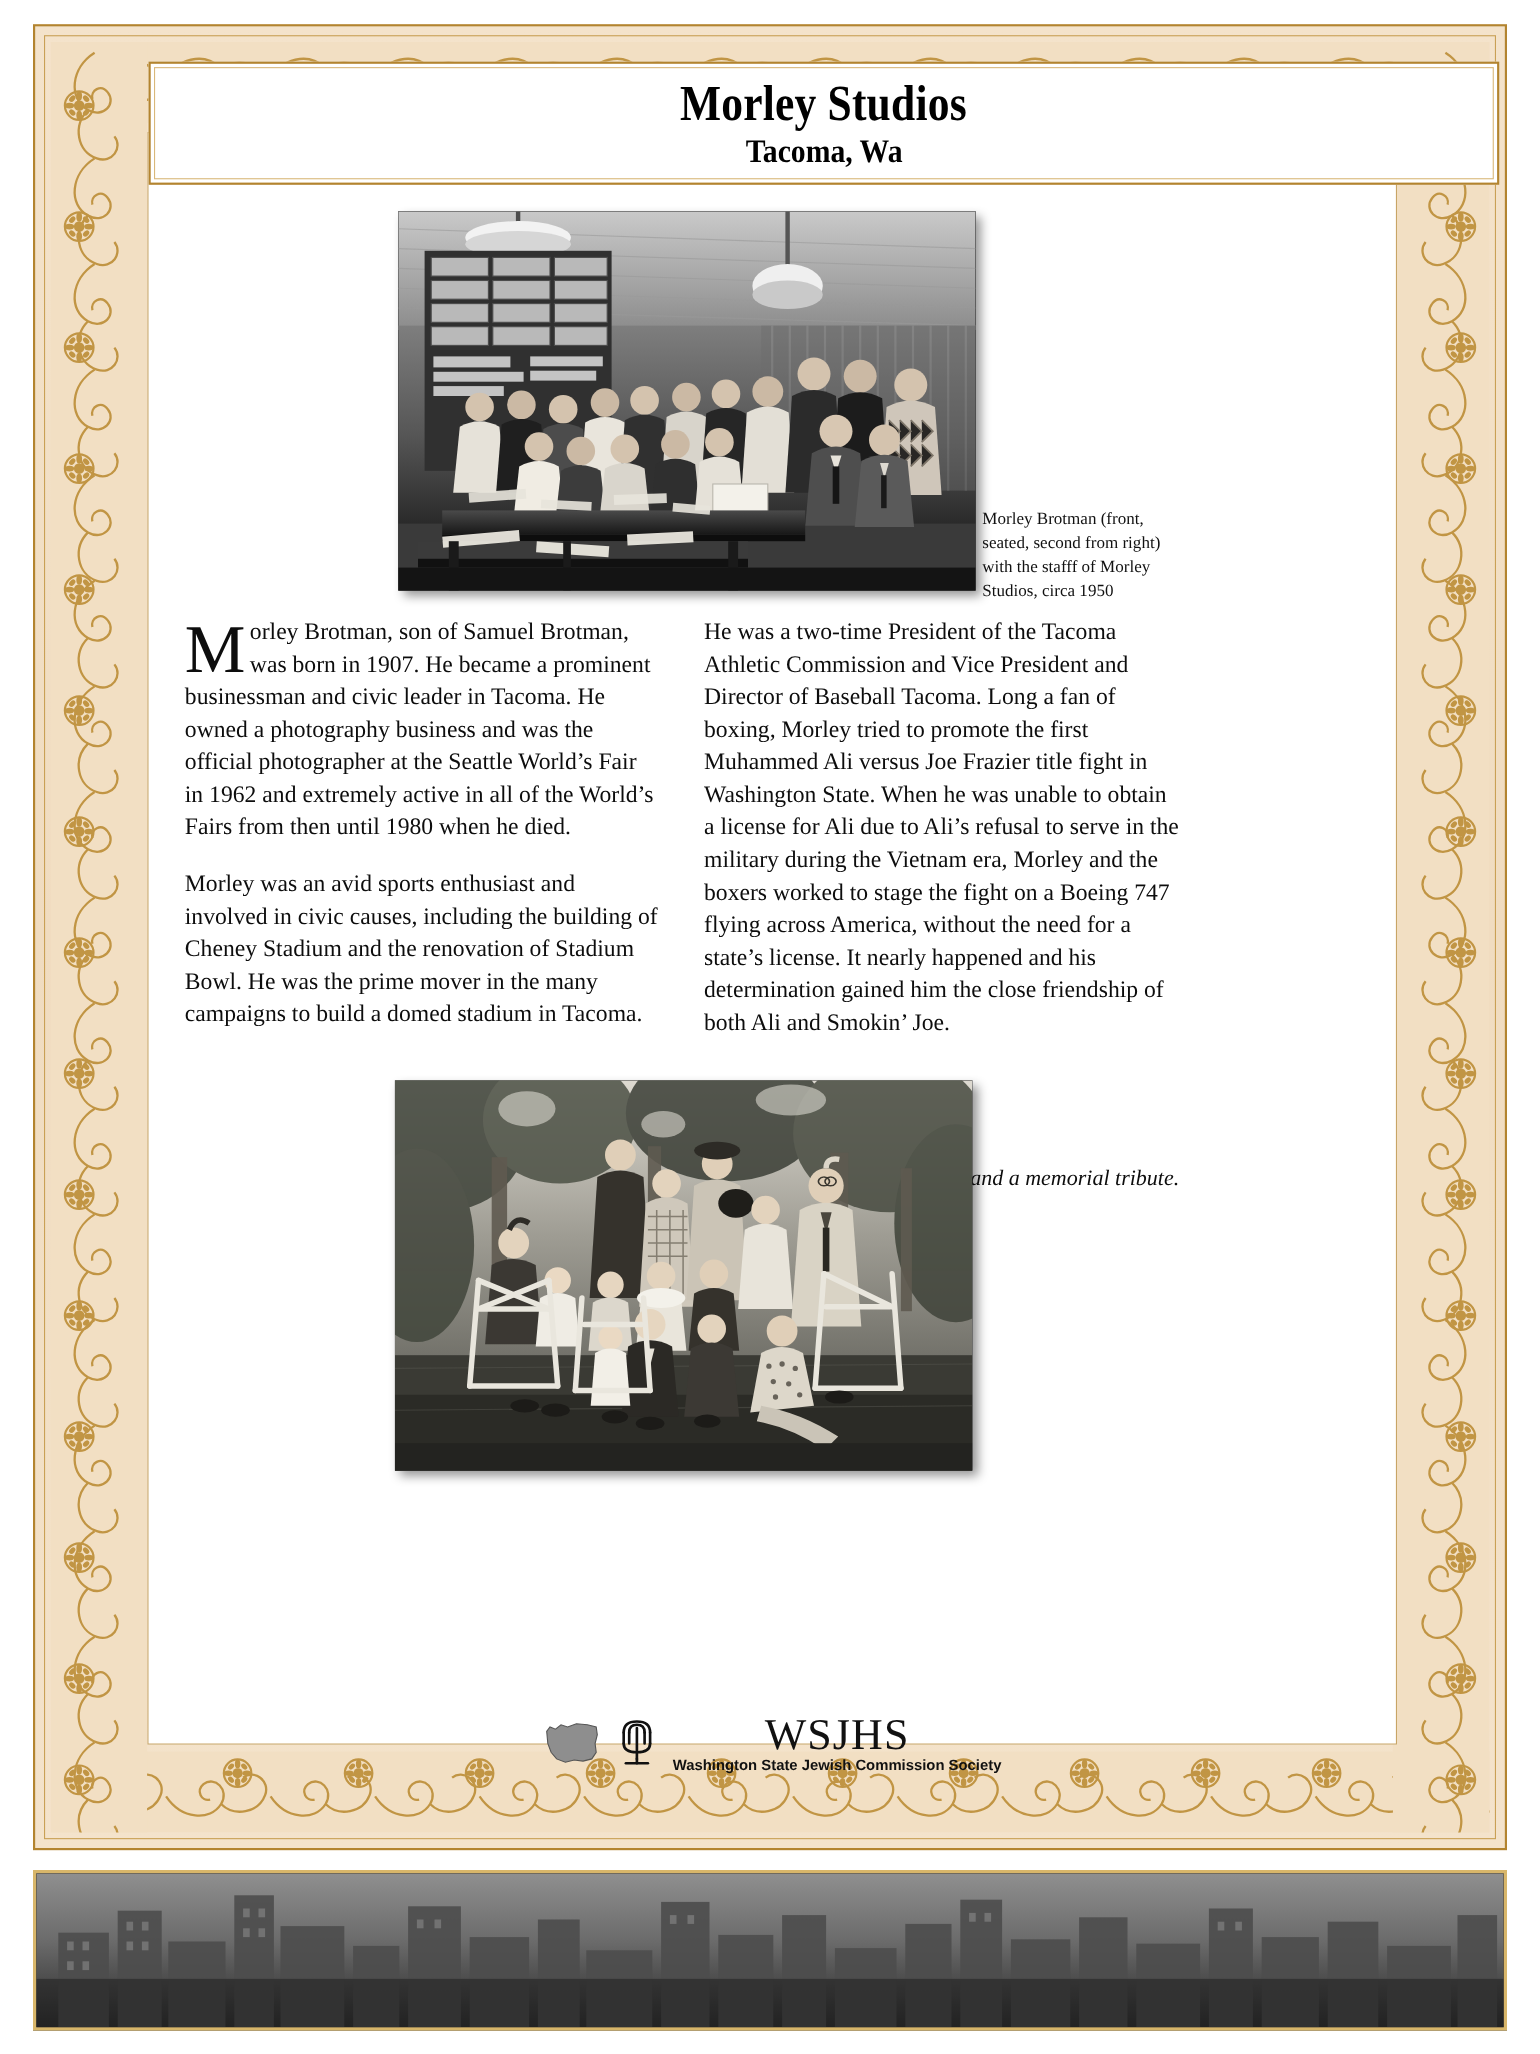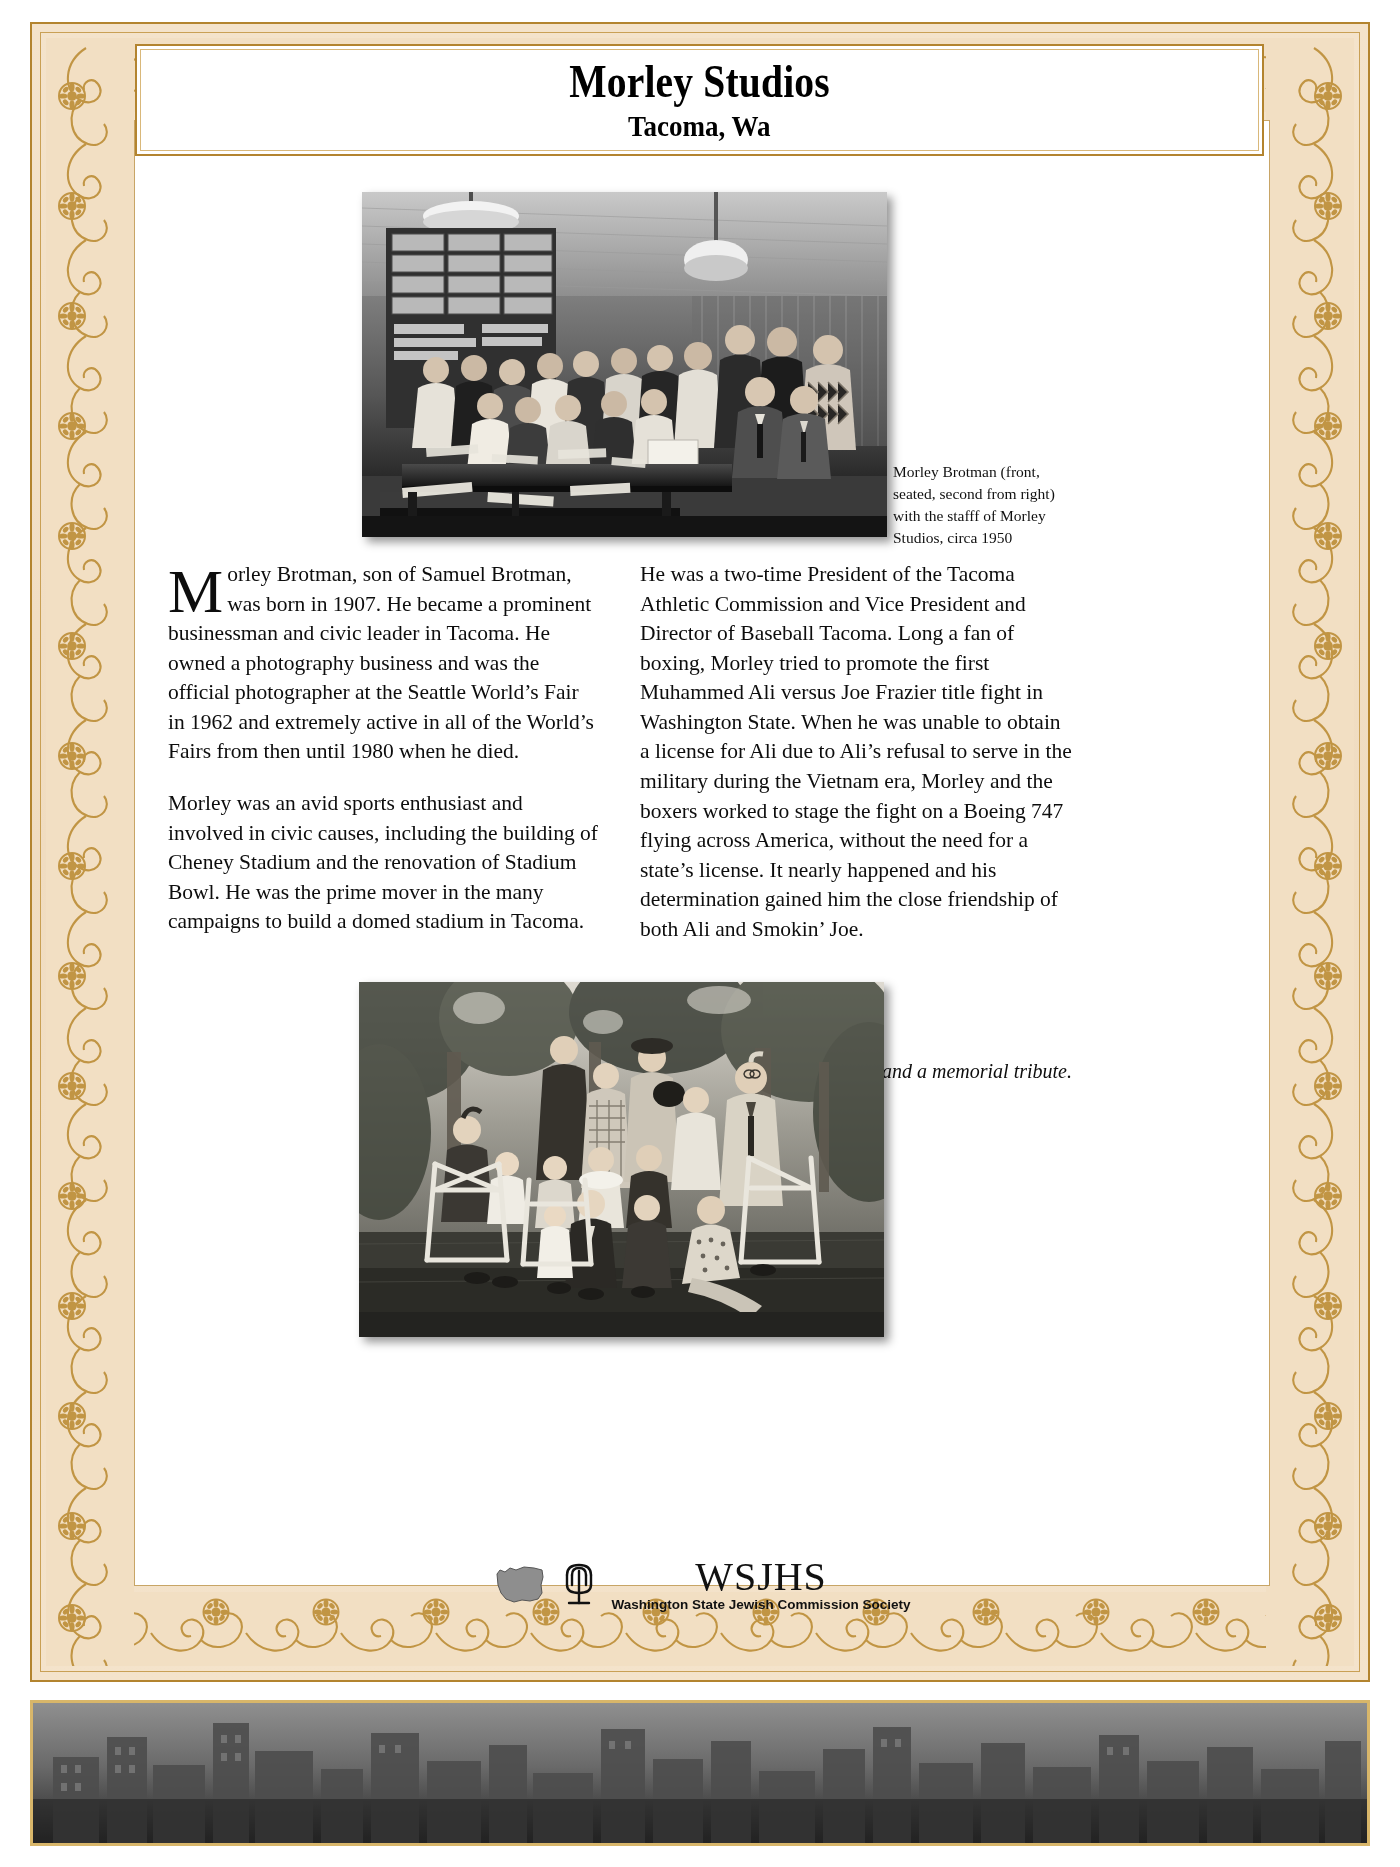--- a/index.html
+++ b/index.html
@@ -76,22 +76,22 @@
     height: 1466px;
     background: #ffffff;
     border: 1px solid #c8a566;
     box-sizing: border-box;
   }
 
   
   .title-box {
     position: absolute;
     left: 103px;
-    top: 20px;
-    width: 1129px;
+    top: 32px;
+    width: 1228px;
     height: 112px;
     background: #ffffff;
     border: 2px solid #b3842f;
     box-sizing: border-box;
     display: flex;
     flex-direction: column;
     align-items: center;
     justify-content: center;
   }
   .title-box-rule {

